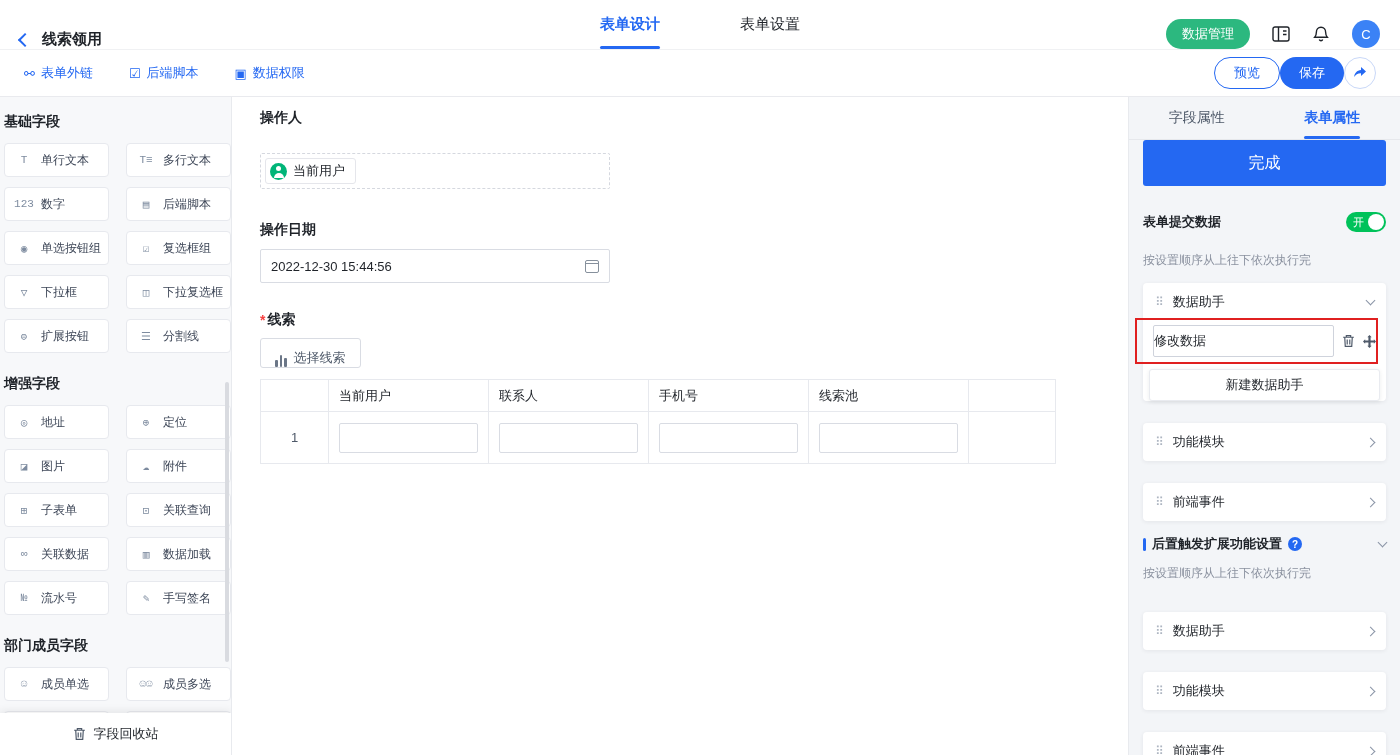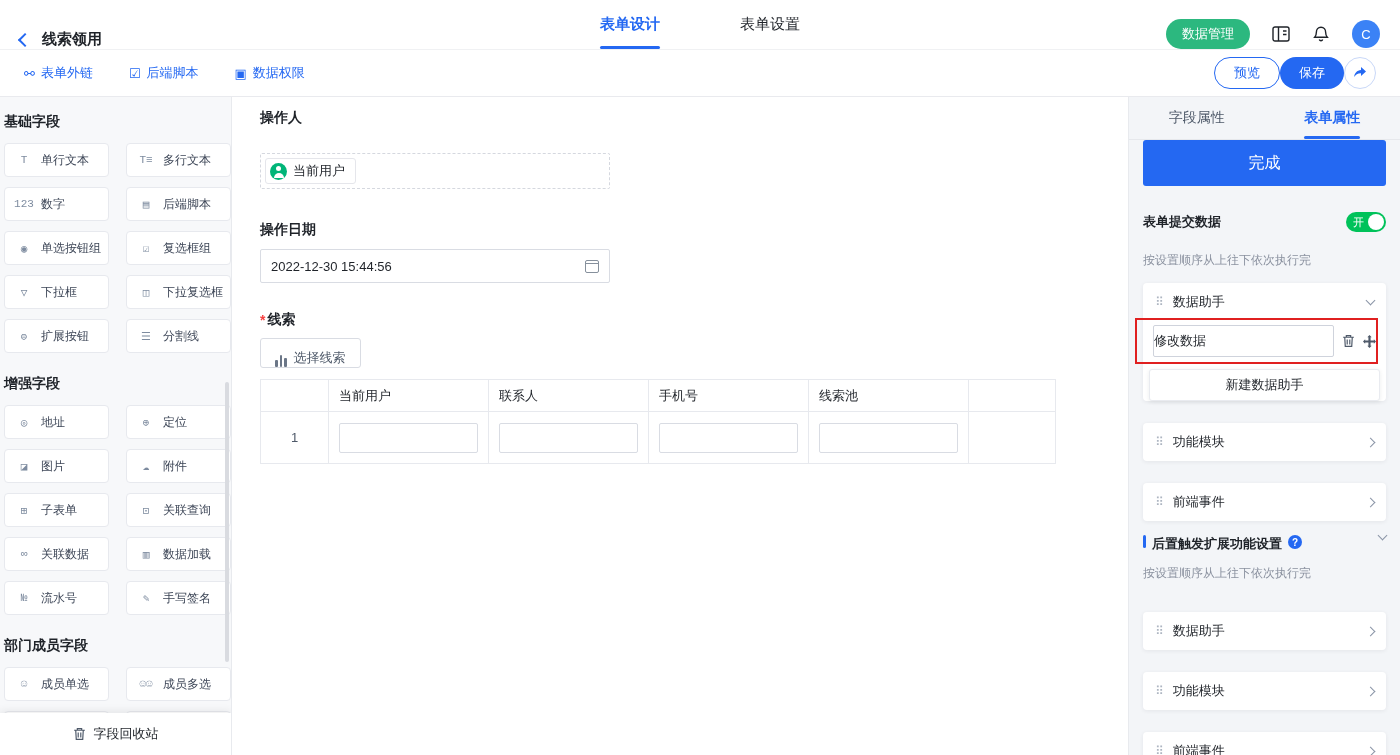--- a/index.html
+++ b/index.html
@@ -108,21 +108,21 @@
   .card-head{height:38px;display:flex;align-items:center;gap:9px;padding:0 12px;font-size:13px;color:var(--txt);cursor:pointer;}
   .drag{color:#aeb6c2;font-size:12px;cursor:grab;line-height:1;}
   .chev{width:7px;height:7px;border-right:1.5px solid #8a94a6;border-bottom:1.5px solid #8a94a6;display:inline-block;margin-left:auto;flex:none;}
   .chev.right{transform:rotate(-45deg);}
   .chev.down{transform:rotate(45deg);margin-top:-3px;}
   .helper-row{margin:2px 10px 0;height:36px;display:flex;align-items:center;gap:8px;position:relative;}
   .helper-input{flex:1;min-width:0;height:32px;border:1px solid var(--inp-border);border-radius:2px;padding:0 0;font-size:13px;color:var(--txt);font-family:inherit;outline:none;}
   .mini-ico{display:inline-flex;align-items:center;cursor:pointer;flex:none;}
   .red-annotation{position:absolute;top:-5px;bottom:-5px;left:-18px;right:-2px;border:2px solid var(--red);pointer-events:none;z-index:5;}
   .new-helper{display:block;margin:10px 6px 10px;width:calc(100% - 12px);height:32px;border:1px solid #e9ebf0;border-radius:3px;background:#fff;box-shadow:0 1px 4px rgba(31,35,41,.08);font-size:13px;color:var(--txt);cursor:pointer;font-family:inherit;}
-  .section-head{margin-top:14px;display:flex;gap:6px;font-size:13px;font-weight:700;color:var(--txt);}
+  .section-head{margin-top:14px;display:flex;align-items:center;gap:6px;font-size:13px;font-weight:700;color:var(--txt);}
   .accent{width:3px;height:13px;border-radius:1.5px;background:var(--blue);flex:none;}
   .q-ico{width:14px;height:14px;border-radius:50%;background:var(--blue);color:#fff;font-size:10px;display:inline-flex;align-items:center;justify-content:center;cursor:pointer;flex:none;}
   .mt30{margin-top:30px;}
   .hint.tight{margin-top:12px;}
 </style>
 </head>
 <body>
 
 <div class="app">
 

